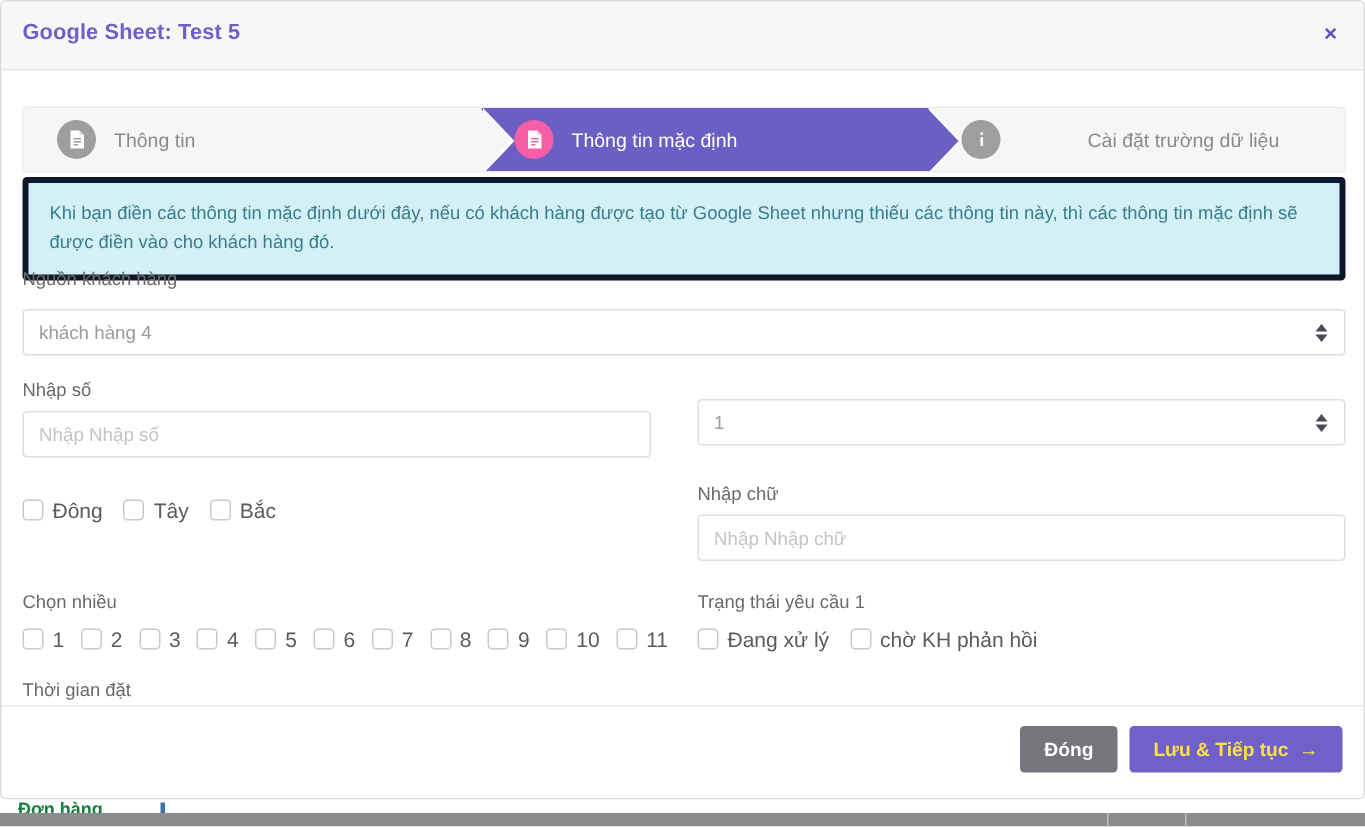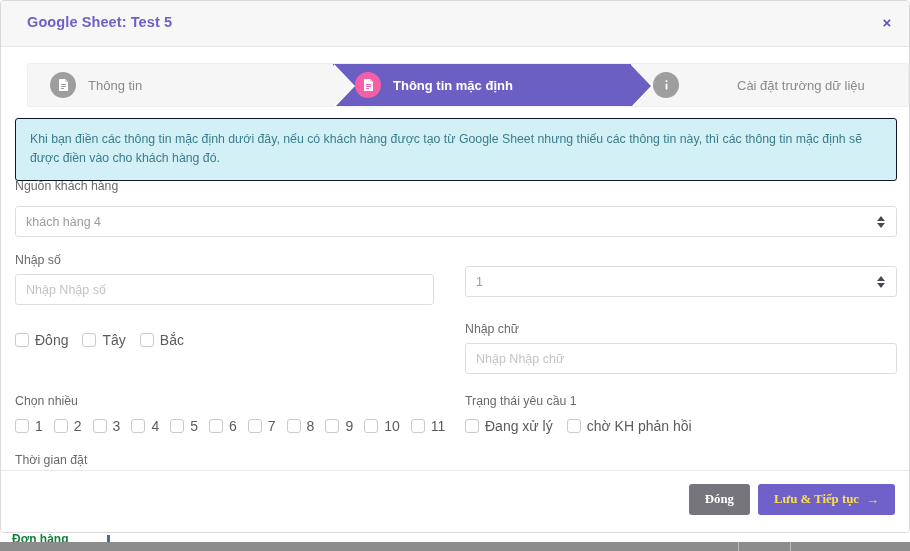--- a/index.html
+++ b/index.html
@@ -23,21 +23,21 @@
 
   
   .modal-header {
     position: relative;
     height: 46px;
     background: #f7f7f7;
     border-bottom: 1px solid #e6e6e6;
   }
   .modal-title {
     position: absolute;
-    left: 26px; top: 13px;
+    left: 14px; top: 13px;
     font-size: 14.5px;
     font-weight: bold;
     color: #6f5fc6;
     letter-spacing: .1px;
   }
   .close-btn {
     position: absolute;
     right: 12px; top: 12px;
     width: 20px; height: 20px;
     line-height: 20px;
@@ -47,39 +47,38 @@
     color: #5b52c0;
     cursor: pointer;
     background: transparent;
     border: none;
     padding: 0;
   }
 
   
   .stepper {
     position: absolute;
-    left: 14px; top: 62px;
+    left: 14px; top: 70px;
     width: 882px; height: 44px;
     display: flex;
     background: #f6f6f6;
     border: 1px solid #eeeeee;
     border-radius: 3px;
     overflow: hidden;
-    margin-left: 12px;
   }
   .step {
     position: relative;
     display: flex;
     align-items: center;
     height: 100%;
     padding-left: 22px;
     background: #f6f6f6;
   }
   .step.s1 { width: 305px; z-index: 3; }
-  .step.s2 { width: 298px; z-index: 2; background: #6c5fc4; font-weight: bold; }
+  .step.s2 { width: 298px; z-index: 2; background: #6c5fc4; }
   .step.s3 { flex: 1; z-index: 1; gap: 46px; }
 
   
   .step .notch {
     position: absolute;
     right: -21px; top: 0;
     width: 22px; height: 100%;
   }
   .step .notch::before {
     content: "";
@@ -123,21 +122,21 @@
   }
   .step.s2 .step-label { color: #ffffff; }
 
   
   .alert {
     position: absolute;
     left: 14px; top: 117px;
     width: 882px;
     min-height: 54px;
     background: #d4f0f7;
-    border: 1px solid #0f172a;
+    border: 4px solid #0f172a;
     border-radius: 3px;
     padding: 11px 14px 12px 14px;
     font-size: 12.3px;
     line-height: 19px;
     color: #3a7d8c;
   }
 
   
   .form {
     position: absolute;
@@ -230,21 +229,21 @@
     position: absolute;
     right: 14px; top: 13px;
     display: flex;
     gap: 8px;
   }
   .btn {
     border: none;
     border-radius: 3px;
     font-size: 12.8px;
     font-weight: bold;
-    font-family: Liberation Serif, serif;
+    font-family: Liberation Sans, sans-serif;
     cursor: pointer;
     height: 31px;
     padding: 0 16px;
     display: inline-flex;
     align-items: center;
     gap: 7px;
   }
   .btn-close  { background: #76757b; color: #ffffff; }
   .btn-submit { background: #6f61c9; color: #fde047; }
   .btn-submit .arrow { font-size: 13px; line-height: 1; }

